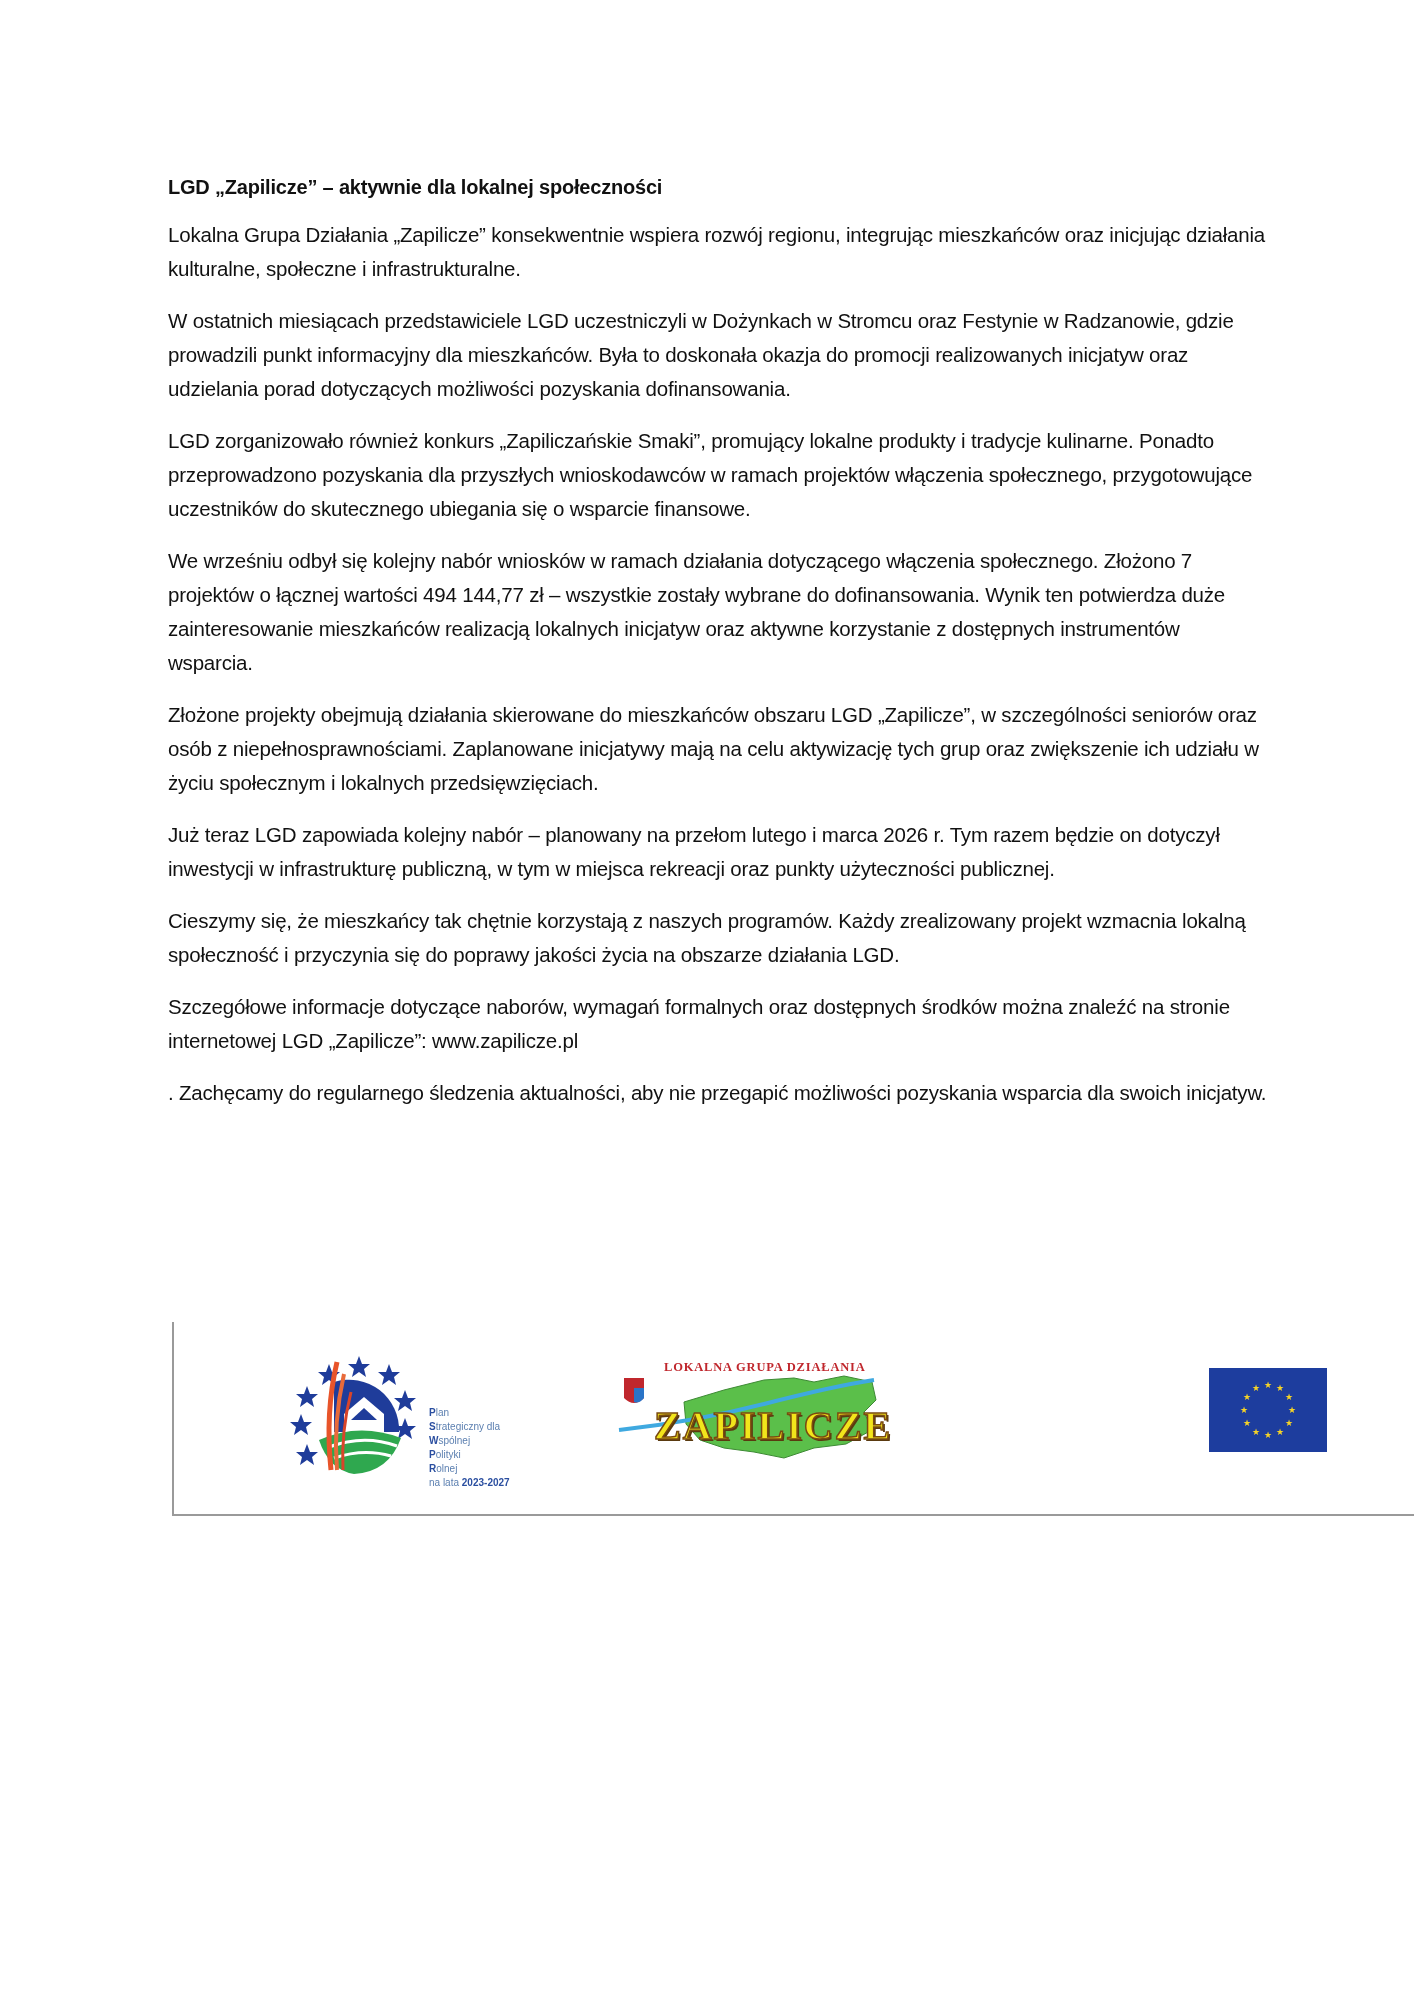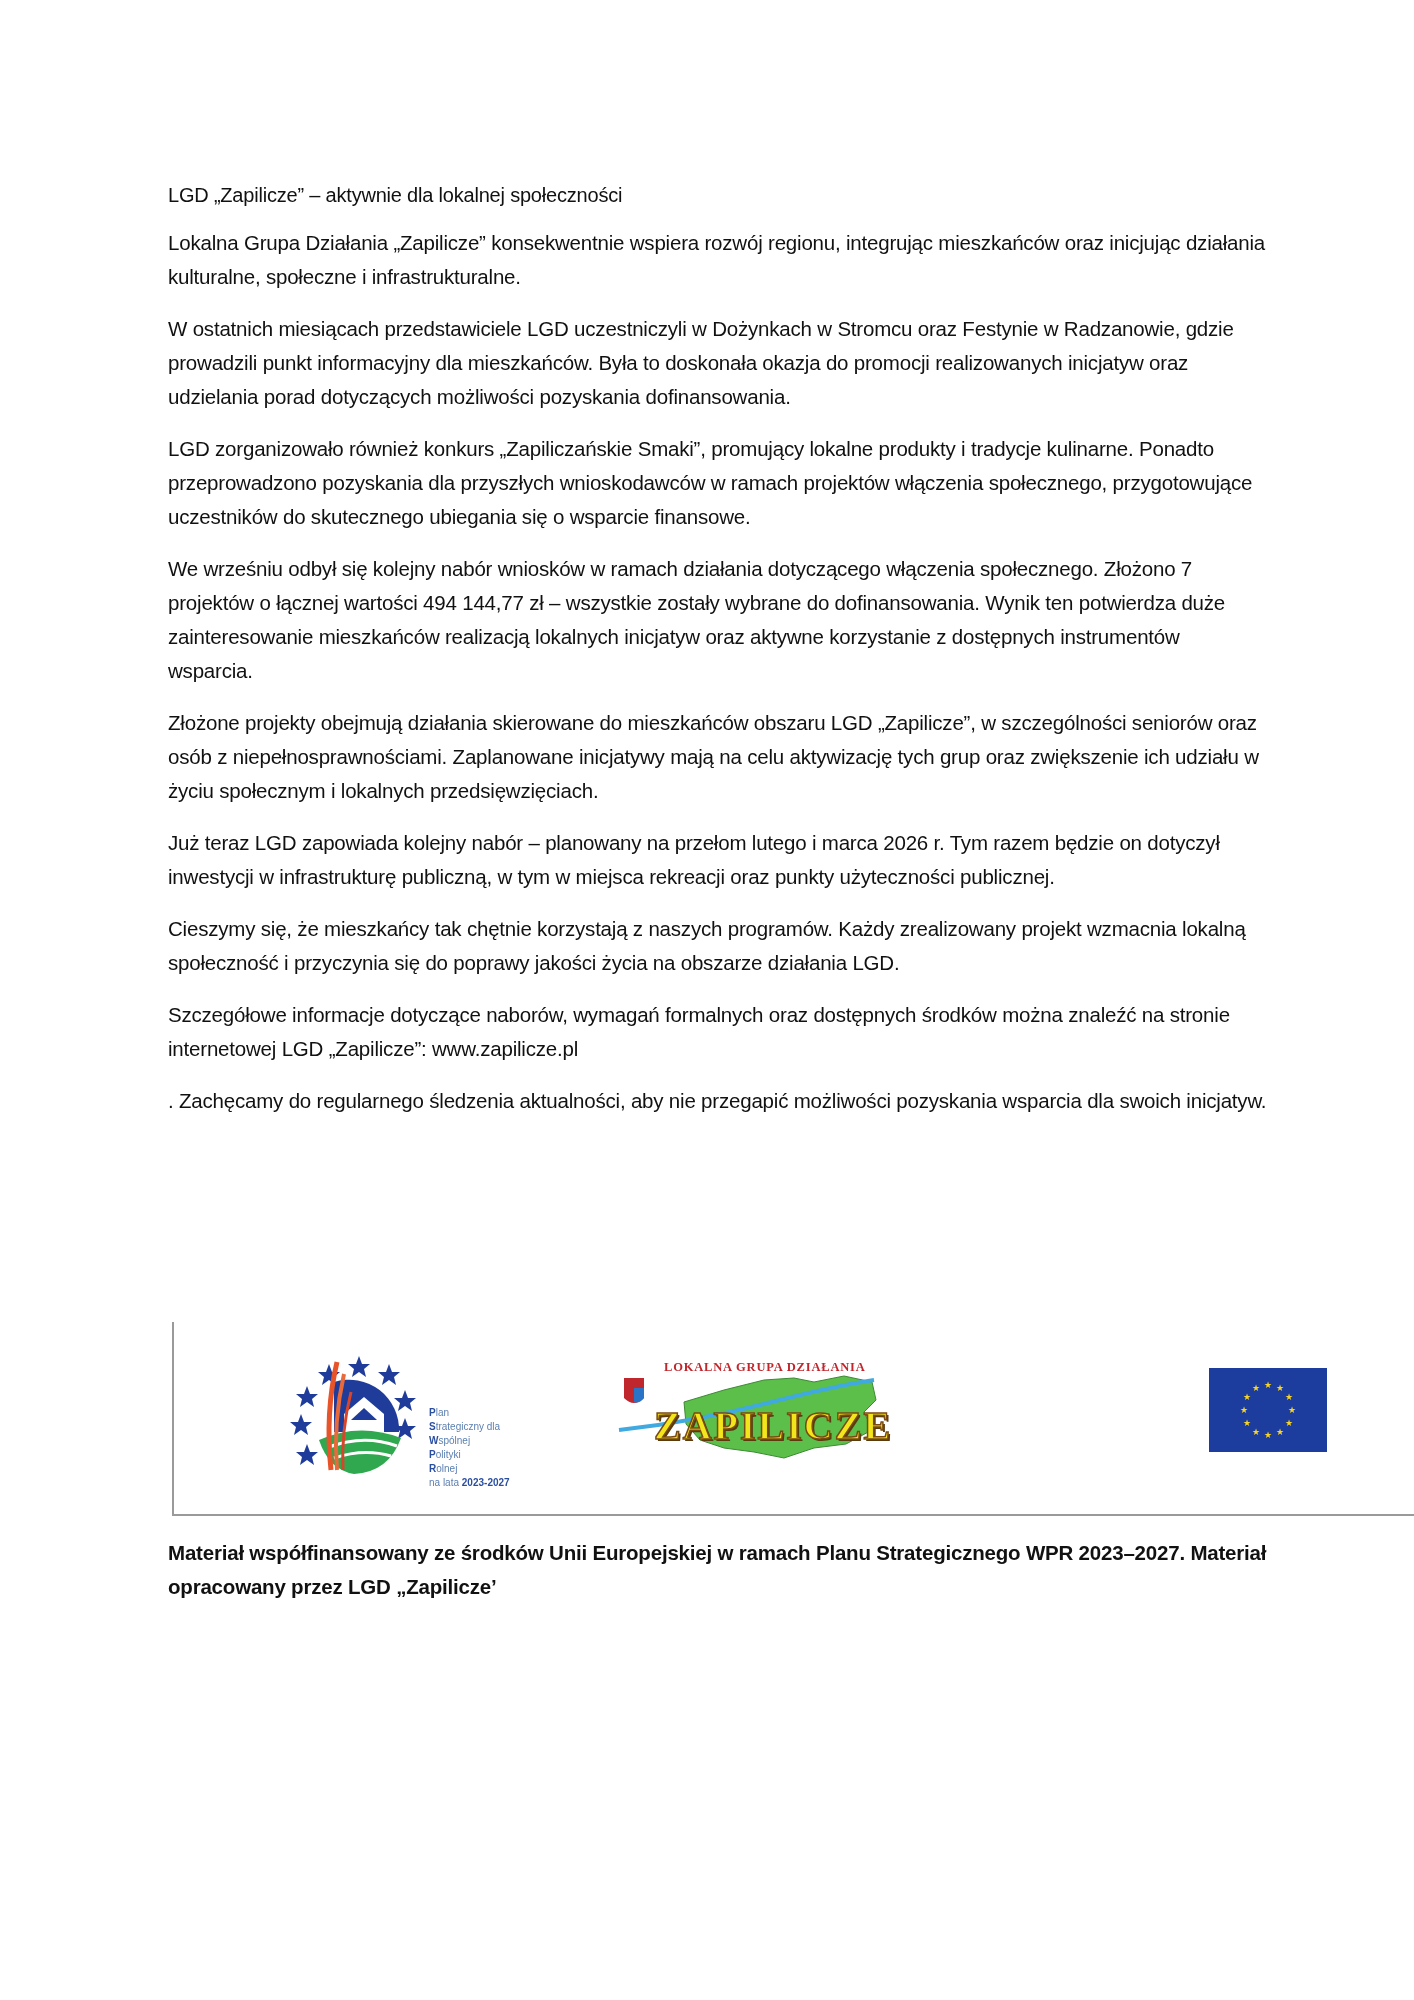--- a/index.html
+++ b/index.html
@@ -1,19 +1,19 @@
 <!DOCTYPE html>
 <html><head>
 <meta charset="utf-8">
 <style>
   html, body { margin: 0; padding: 0; background: #ffffff; }
   body { width: 1414px; height: 2000px; position: relative; overflow: hidden;
          font-family: "Liberation Sans", "DejaVu Sans", sans-serif; color: #111; }
   .page { position: absolute; left: 168px; top: 170px; width: 1100px; }
-  .title { font-weight: normal; font-size: 20px; line-height: 34px; margin: 8px 0 14px 0; letter-spacing: -0.2px; }
+  .title { font-weight: bold; font-size: 20px; line-height: 34px; margin: 0 0 14px 0; letter-spacing: -0.2px; }
   .para { font-size: 20.5px; line-height: 34px; margin: 0 0 18px 0; letter-spacing: -0.2px; }
   .banner { position: absolute; left: 172px; top: 1322px; width: 1242px; height: 192px;
             border-left: 2px solid #9a9a9a; border-bottom: 2px solid #9a9a9a; background: #fff; }
   .logo-psp { position: absolute; left: 115px; top: 20px; width: 240px; height: 150px; }
   .psp-text { position: absolute; left: 250px; top: 60px; font-size: 10px; line-height: 14px; color: #5b7fb0; }
   .psp-text b { color: #2b4fa0; }
   .logo-lgd { position: absolute; left: 440px; top: 30px; width: 290px; height: 120px; }
   .lgd-top { position: absolute; left: 50px; top: 8px; font-family: "Liberation Serif", serif; font-weight: bold;
              font-size: 12.5px; color: #c0272d; letter-spacing: 0.8px; white-space: nowrap; }
   .lgd-name { position: absolute; left: 40px; top: 50px; font-family: "Liberation Serif", serif; font-weight: bold;
@@ -100,14 +100,13 @@
         <text x="38" y="58">★</text>
         <text x="35" y="45">★</text>
         <text x="38" y="32">★</text>
         <text x="47" y="23">★</text>
       </g>
     </svg>
   </div>
 </div>
 
 <div class="footer">
-  <p>Materiał współfinansowany ze środków Unii Europejskiej w ramach Planu Strategicznego WPR 2023–2027. Materiał opracowany przez LGD „Zapilicze’</p>
 </div>
 
 </body></html>

